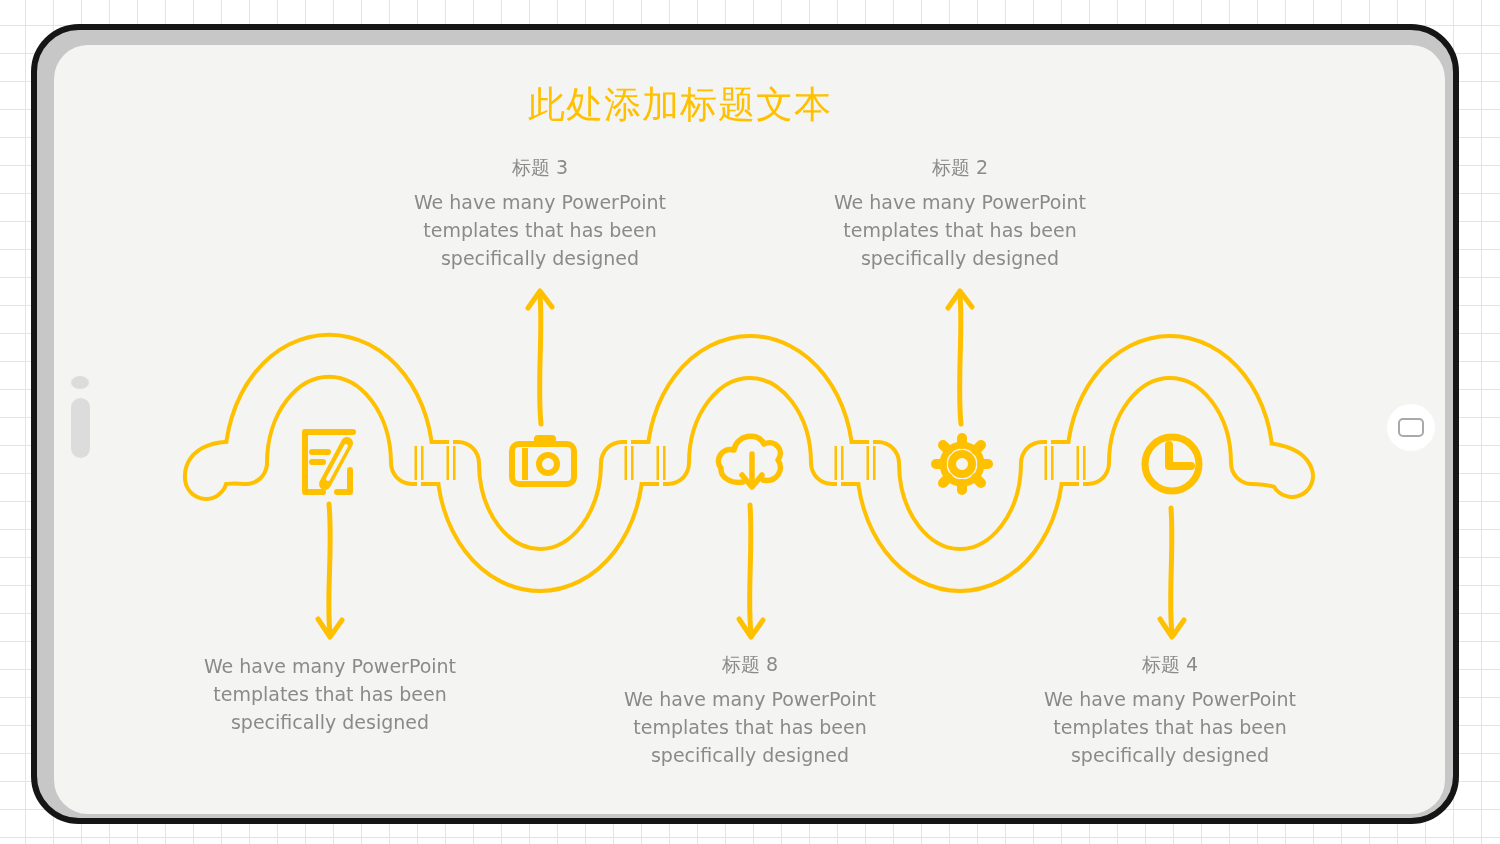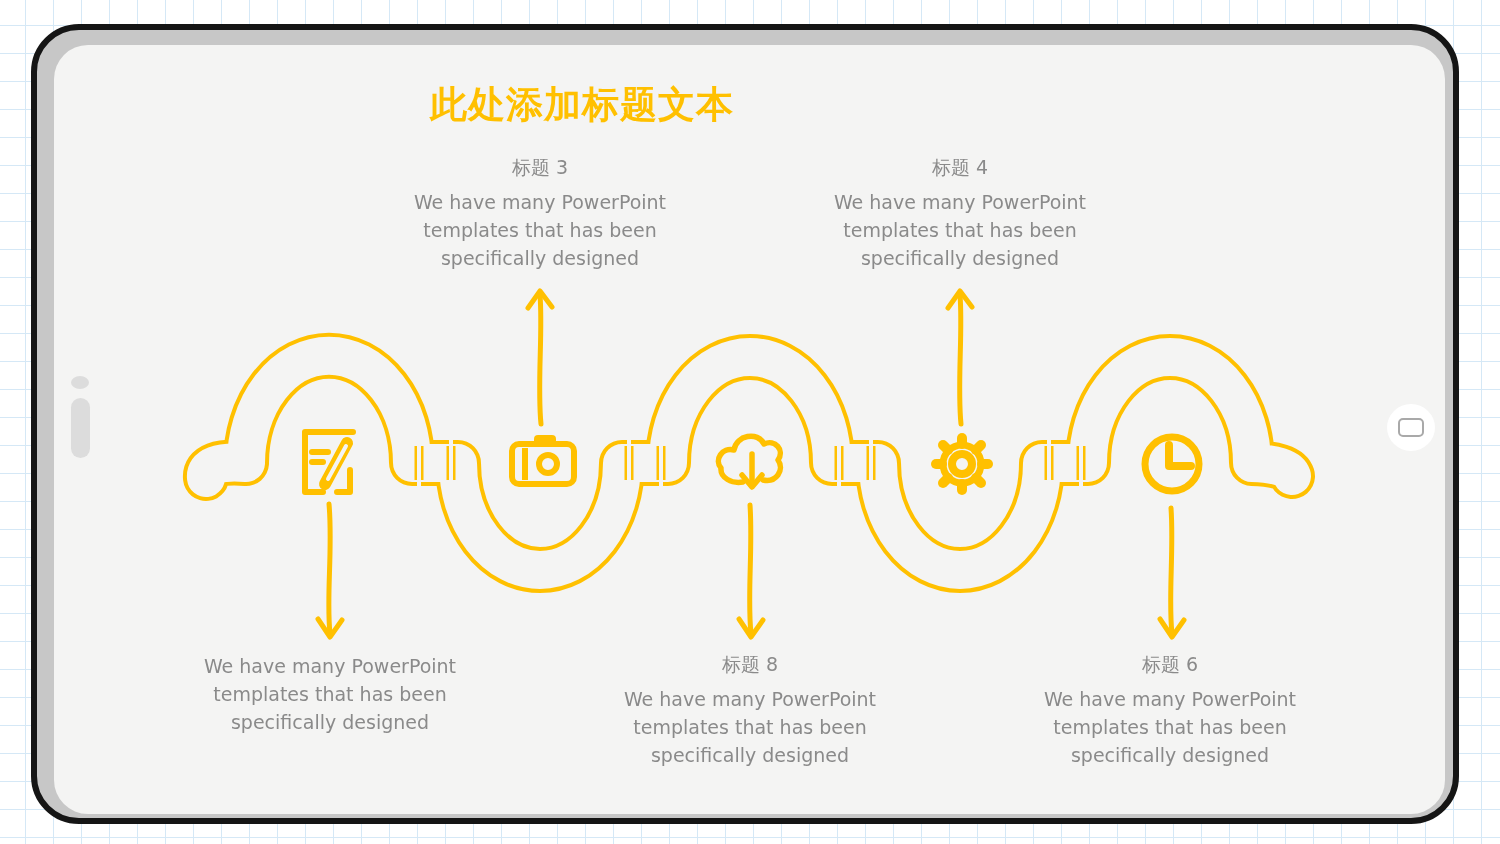--- a/index.html
+++ b/index.html
@@ -24,22 +24,22 @@
     background:#f4f4f3;border-radius:34px;
   }
   
   .pencil-dot{position:absolute;left:71px;top:376px;width:18px;height:13px;border-radius:50%;background:#dcdcdc;}
   .pencil-bar{position:absolute;left:71px;top:398px;width:19px;height:60px;border-radius:10px;background:#dcdcdc;}
   
   .home-btn{position:absolute;left:1387px;top:404px;width:48px;height:47px;border-radius:50%;background:#ffffff;display:flex;align-items:center;justify-content:center;}
   .home-btn .sq{width:22px;height:15px;border:2px solid #a9a9a9;border-radius:5px;}
   
   .slide-title{
-    position:absolute;left:430px;top:80px;width:500px;
-    font-size:37px;font-weight:700;color:#FFC000;letter-spacing:1px;
+    position:absolute;left:430px;top:80px;width:500px;text-align:center;
+    font-size:37px;font-weight:400;color:#FFC000;letter-spacing:1px;
   }
   .section-label{position:absolute;width:320px;text-align:center;color:#8a8a8a;}
   .section-label .hd{font-size:19px;margin-bottom:7px;}
   .section-label .bd{font-size:19px;line-height:28px;white-space:pre-line;}
   .pos-t2{left:380px;top:155px;}
   .pos-t4{left:800px;top:155px;}
   .pos-b1{left:170px;top:652px;}
   .pos-b3{left:590px;top:652px;}
   .pos-b5{left:1010px;top:652px;}
   
@@ -184,23 +184,23 @@
 templates that has been
 specifically designed</div>
 </div>
 <div class="section-label pos-b3">
   <div class="hd">标题 8</div>
   <div class="bd">We have many PowerPoint
 templates that has been
 specifically designed</div>
 </div>
 <div class="section-label pos-t4">
+  <div class="hd">标题 2</div>
+  <div class="bd">We have many PowerPoint
+templates that has been
+specifically designed</div>
+</div>
+<div class="section-label pos-b5">
   <div class="hd">标题 4</div>
   <div class="bd">We have many PowerPoint
 templates that has been
 specifically designed</div>
 </div>
-<div class="section-label pos-b5">
-  <div class="hd">标题 6</div>
-  <div class="bd">We have many PowerPoint
-templates that has been
-specifically designed</div>
-</div>
 
 </body></html>

